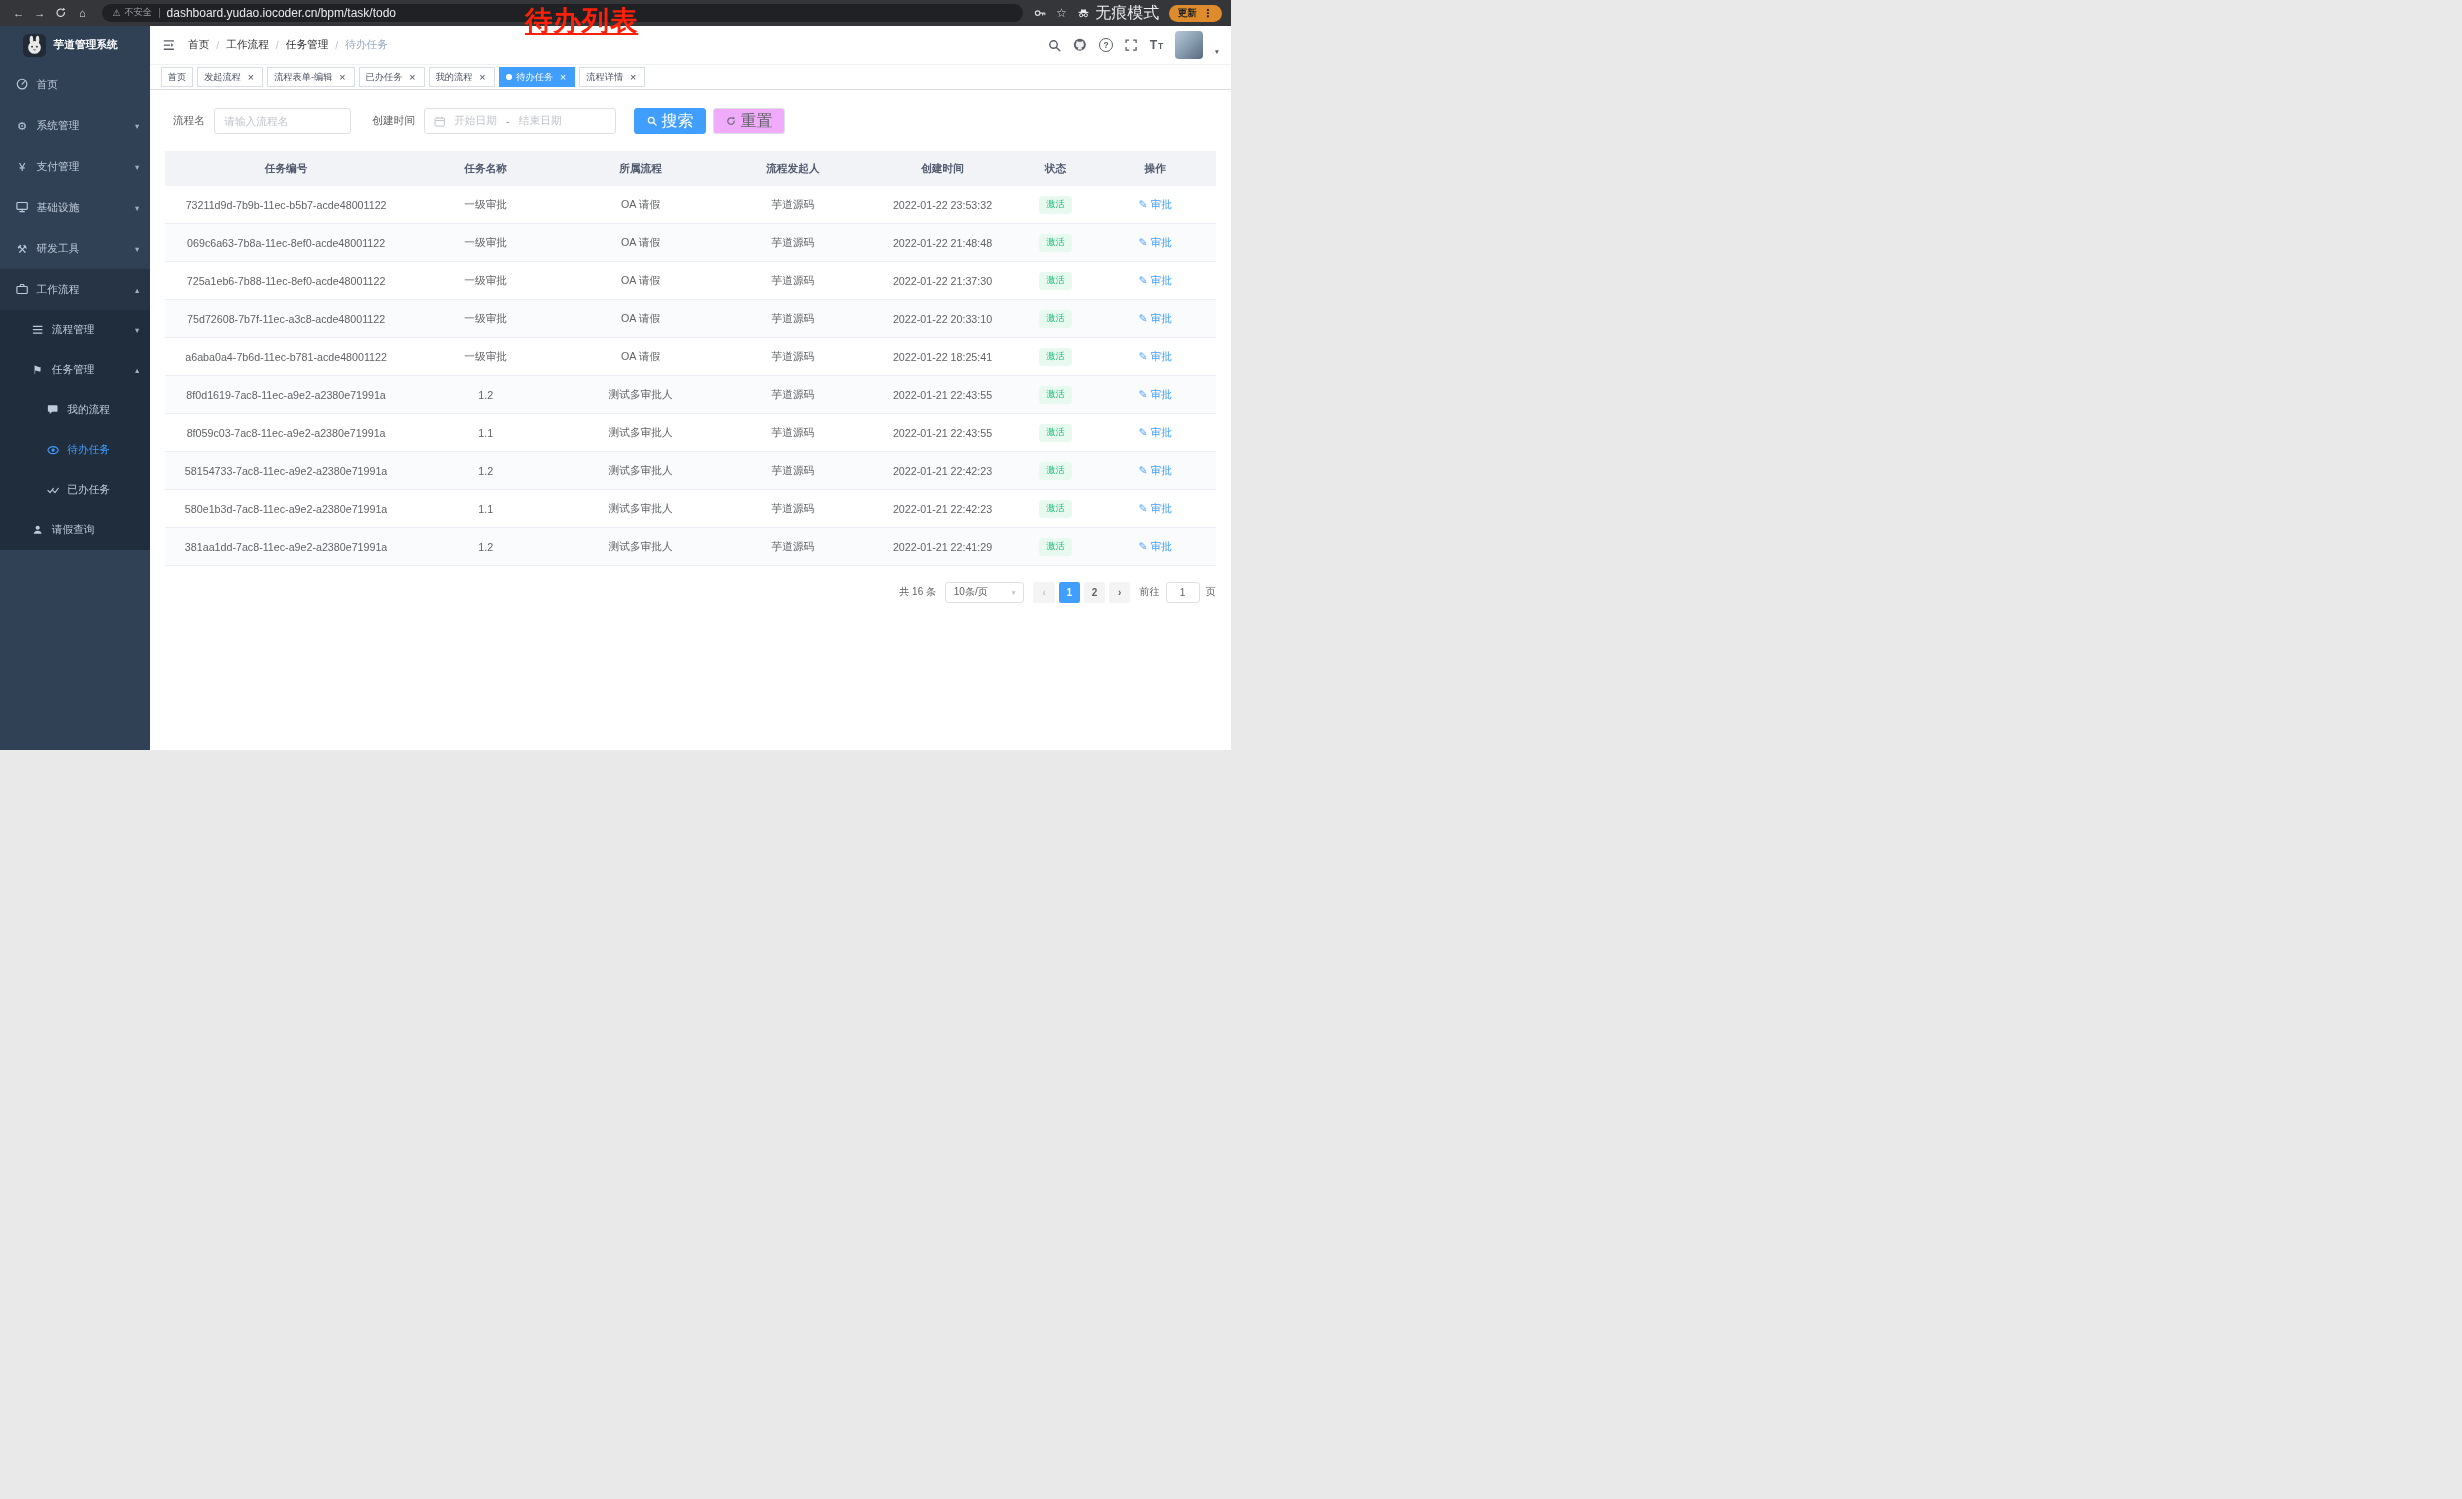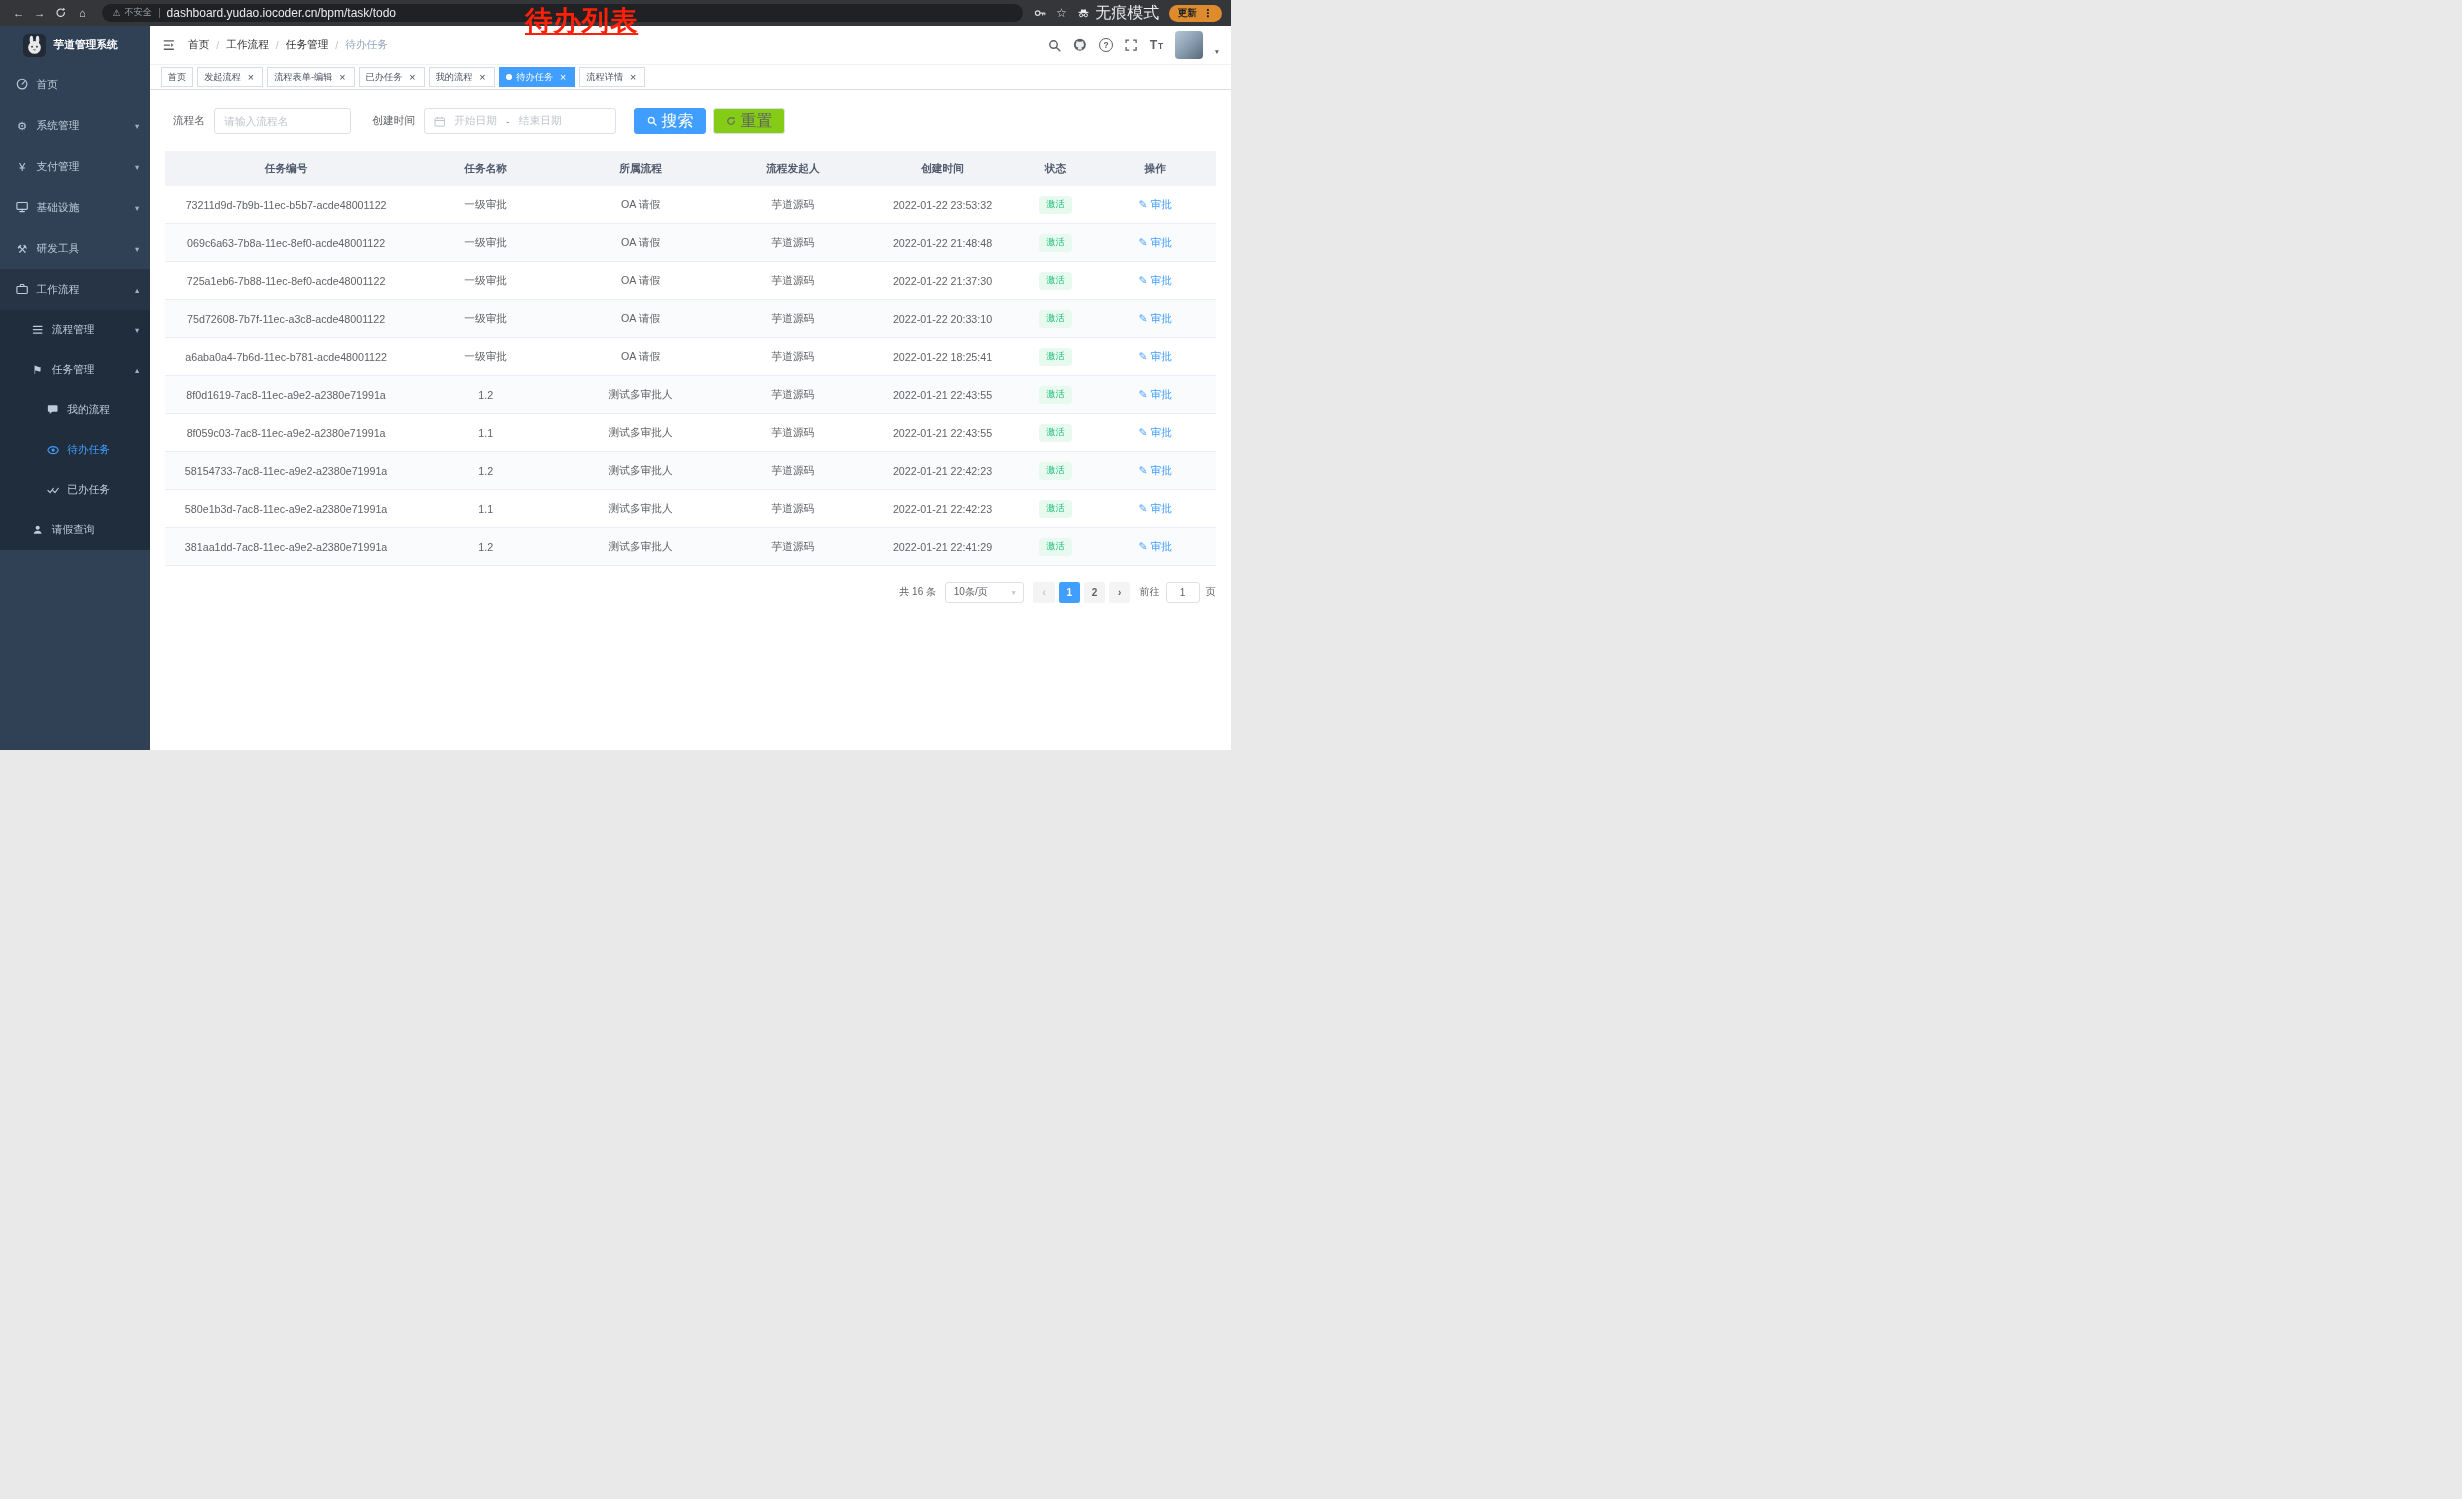--- a/index.html
+++ b/index.html
@@ -76,21 +76,21 @@
   .gap-l{margin-left:13.7px;}
   .text-input{width:137px;height:26px;border:0.8px solid #dcdfe6;border-radius:3.1px;padding:0 9.2px;
               font-size:10.7px;color:#606266;box-sizing:border-box;outline:none;font-family:Liberation Sans, sans-serif;background:#fff;}
   .text-input::placeholder{color:#c0c4cc;}
   .daterange{width:192px;height:26px;border:0.8px solid #dcdfe6;border-radius:3.1px;display:flex;
              align-items:center;gap:9.2px;padding:0 8.4px;box-sizing:border-box;color:#c0c4cc;font-size:10.7px;cursor:pointer;}
   .daterange .sep{color:#8d9095;}
   .btn{height:26px;border-radius:3.1px;padding:0 11.4px;font-size:16px;display:inline-flex;align-items:center;
        gap:4.6px;cursor:pointer;box-sizing:border-box;font-family:inherit;}
   .btn.primary{background:#409EFF;border:0.8px solid #409EFF;color:#fff;margin-left:10.7px;}
-  .btn.plain{background:#84cc16;border:0.8px solid #dcdfe6;color:#606266;}
+  .btn.plain{background:#f0abfc;border:0.8px solid #dcdfe6;color:#606266;}
 
   .task-table{width:100%;border-collapse:collapse;table-layout:fixed;font-size:10.7px;color:#606266;}
   .task-table th{background:#f1f3f6;color:#515a6e;font-weight:600;height:35px;text-align:center;
                  padding:0 4.6px;white-space:nowrap;}
   .task-table td{height:37px;border-bottom:0.8px solid #ebeef5;text-align:center;padding:0 4.6px;
                  overflow:hidden;white-space:nowrap;text-overflow:ellipsis;}
   .task-table tbody tr:nth-of-type(even){background:#fafbfc;}
   .badge{display:inline-block;padding:2.3px 7.6px;border-radius:4px;font-size:9.2px;background:#e8f9f0;
          color:#1cbe77;line-height:13px;}
   .op-link{color:#409EFF;cursor:pointer;display:inline-flex;gap:3.1px;align-items:center;}

